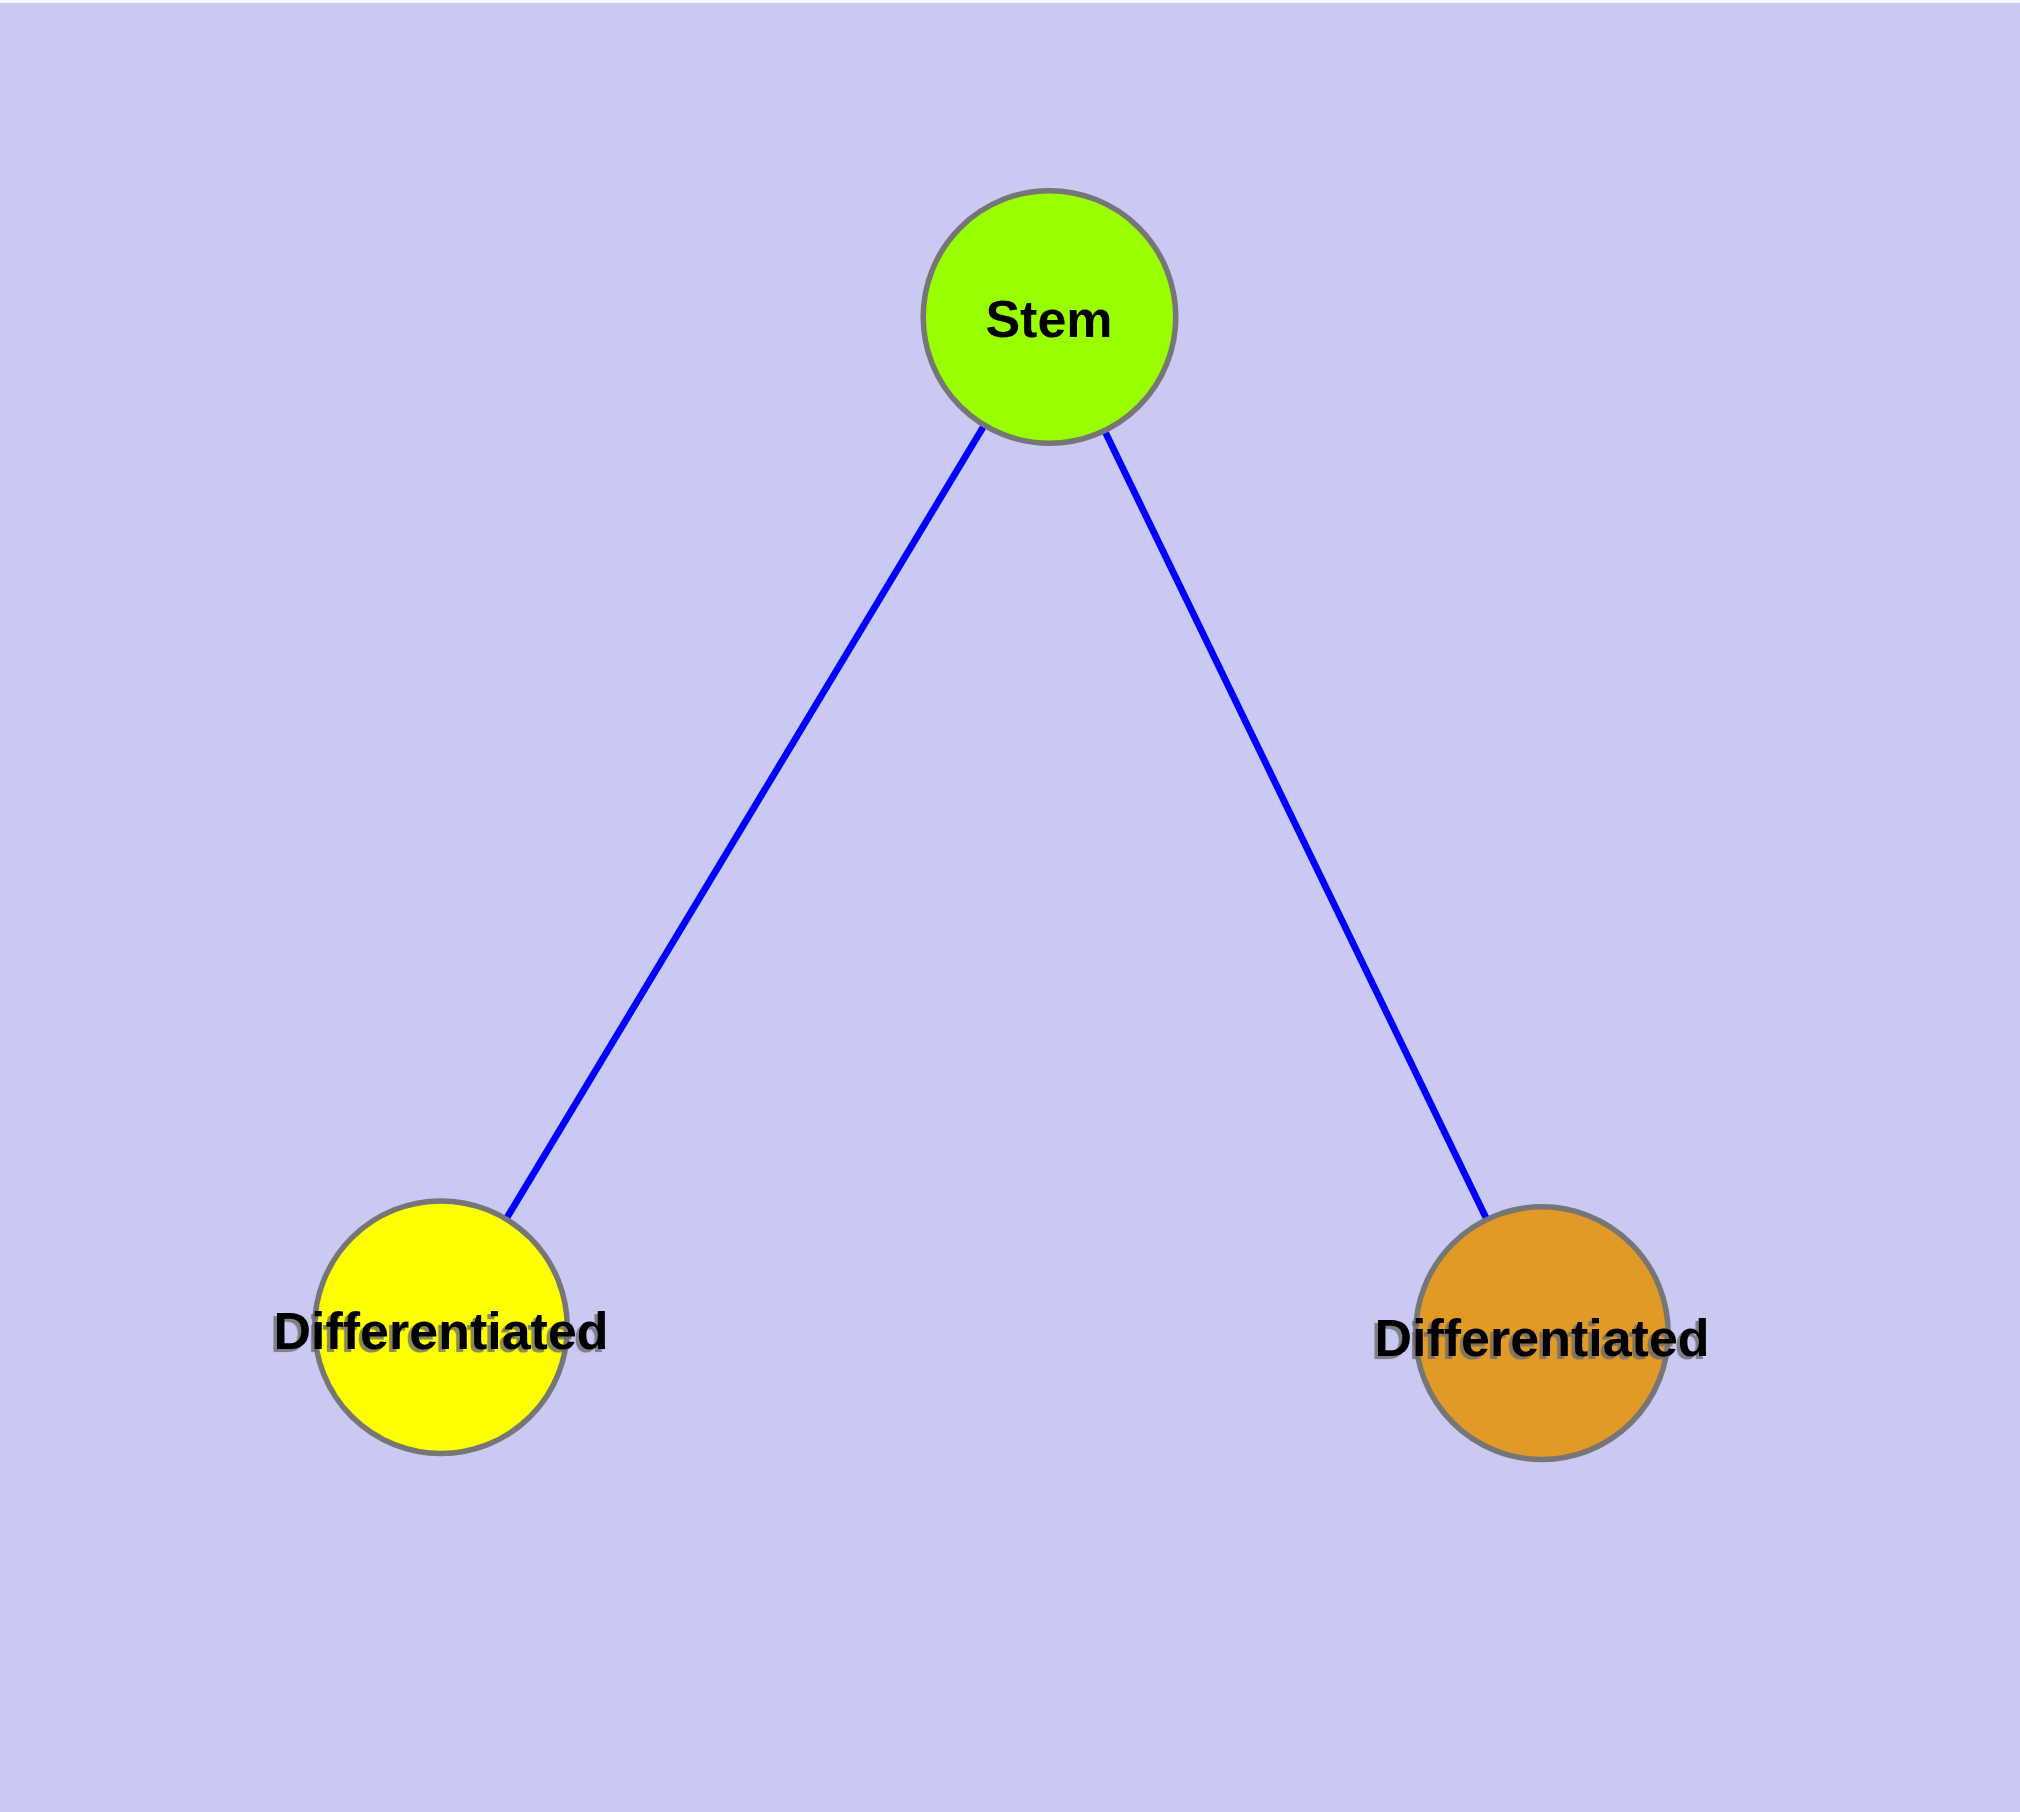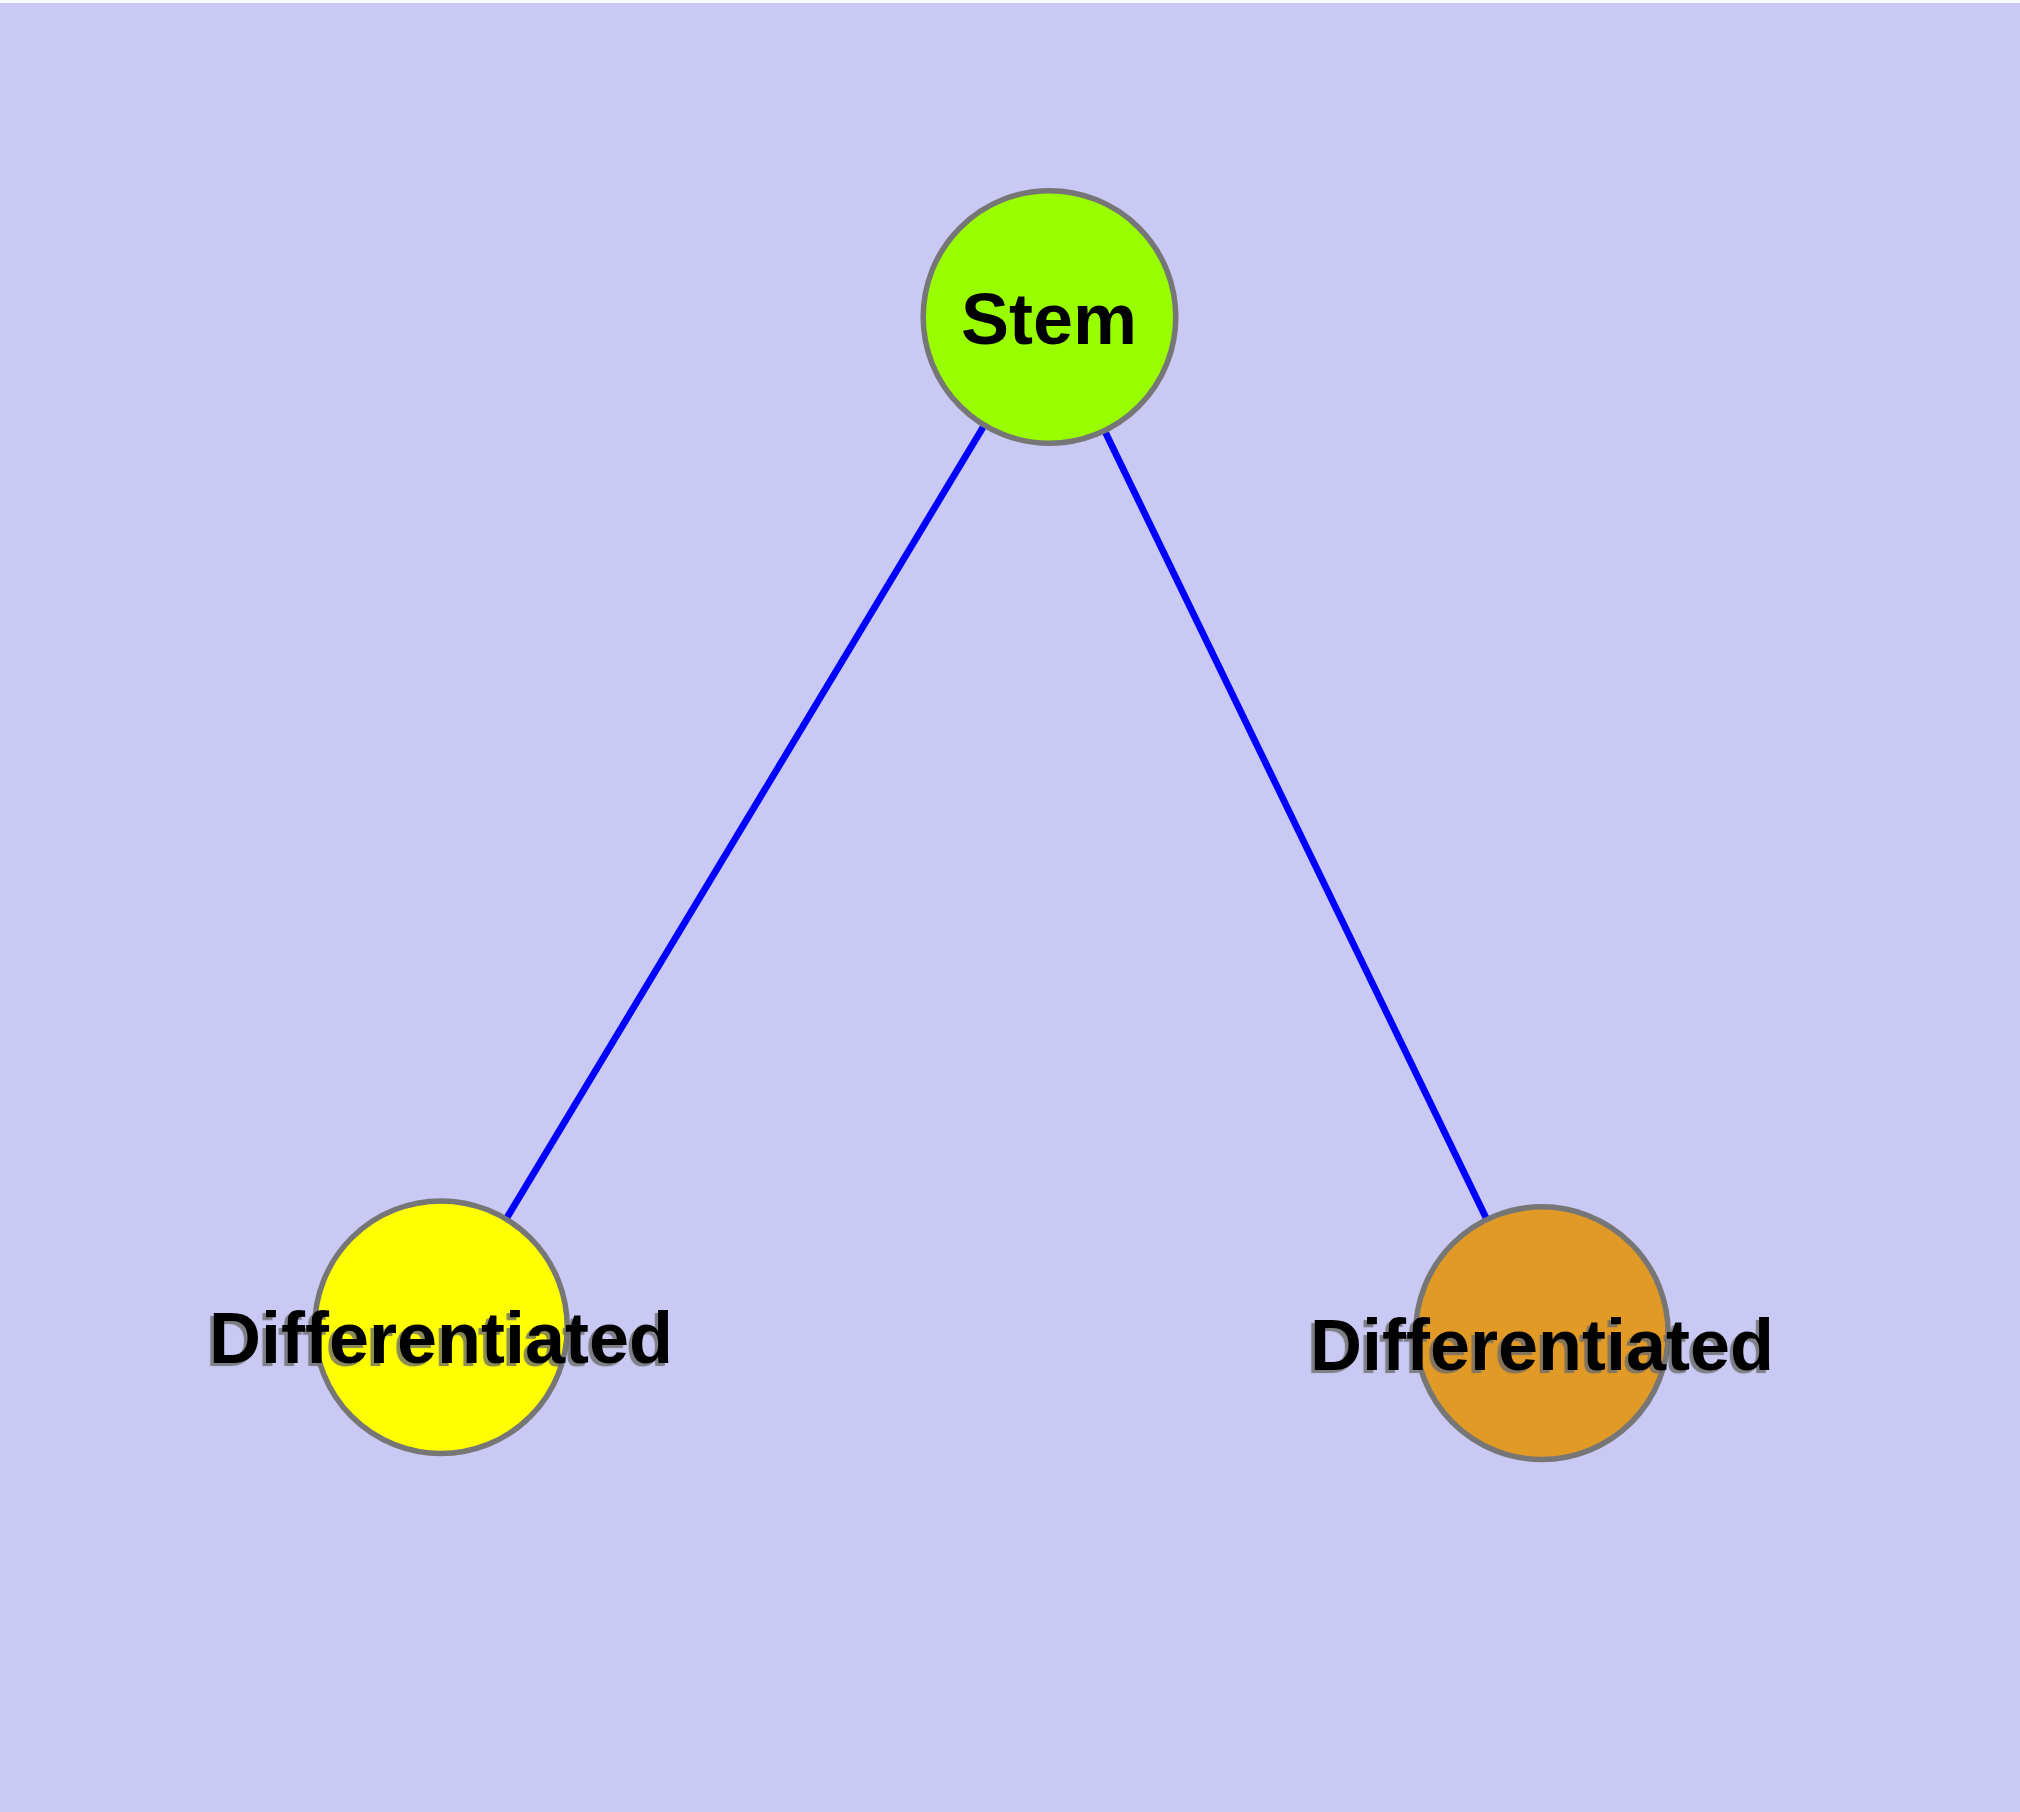--- a/index.html
+++ b/index.html
@@ -10,28 +10,28 @@
     overflow: hidden;
   }
   #graph-canvas { position: relative; width: 2021px; height: 1812px; }
   #graph-canvas > svg { position: absolute; left: 0; top: 0; display: block; }
   .edge { stroke-width: 8; fill: none; }
   .node { stroke-width: 6.5; }
   .node-label {
     position: absolute;
     transform: translate(-50%, -50%);
     text-align: center;
-    font-size: 72px;
+    font-size: 52px;
     font-weight: bold;
     line-height: 93px;
     color: #000000;
     white-space: nowrap;
     letter-spacing: 0;
   }
-  .shadowed { text-shadow: -3.4px 3.4px 0.8px rgba(108,108,108,0.8); margin-top: 7px; }
+  .shadowed { text-shadow: -3.4px 3.4px 0.8px rgba(108,108,108,0.8); }
   .top-edge {
     position: absolute; left: 0; top: 0;
     width: 100%; height: 2.5px;
     background: rgba(255,255,255,0.85);
   }
 </style>
 </head>
 <body>
 
 <div id="graph-canvas">

